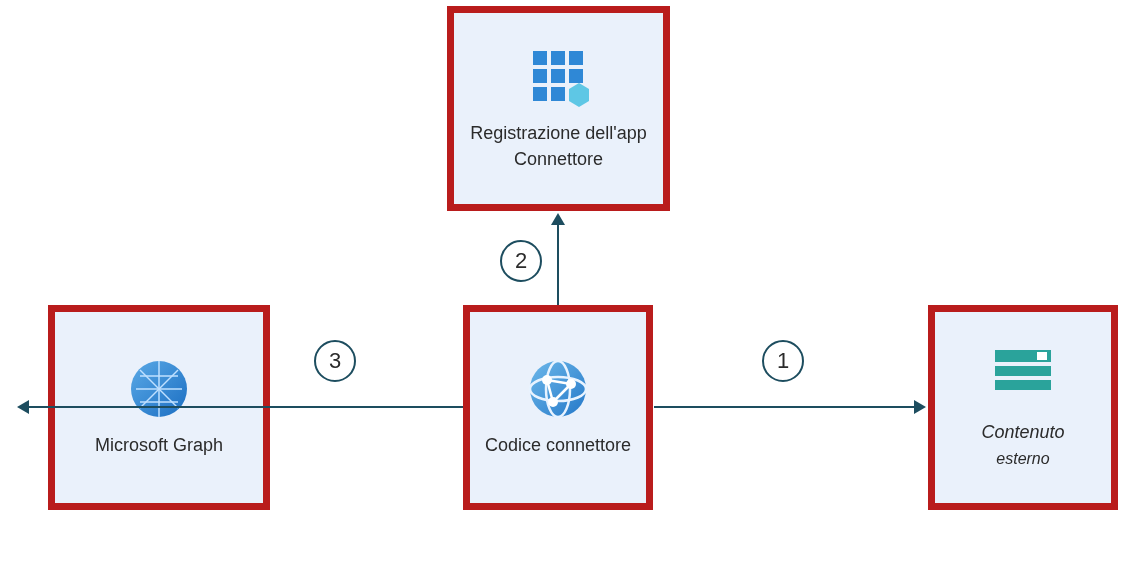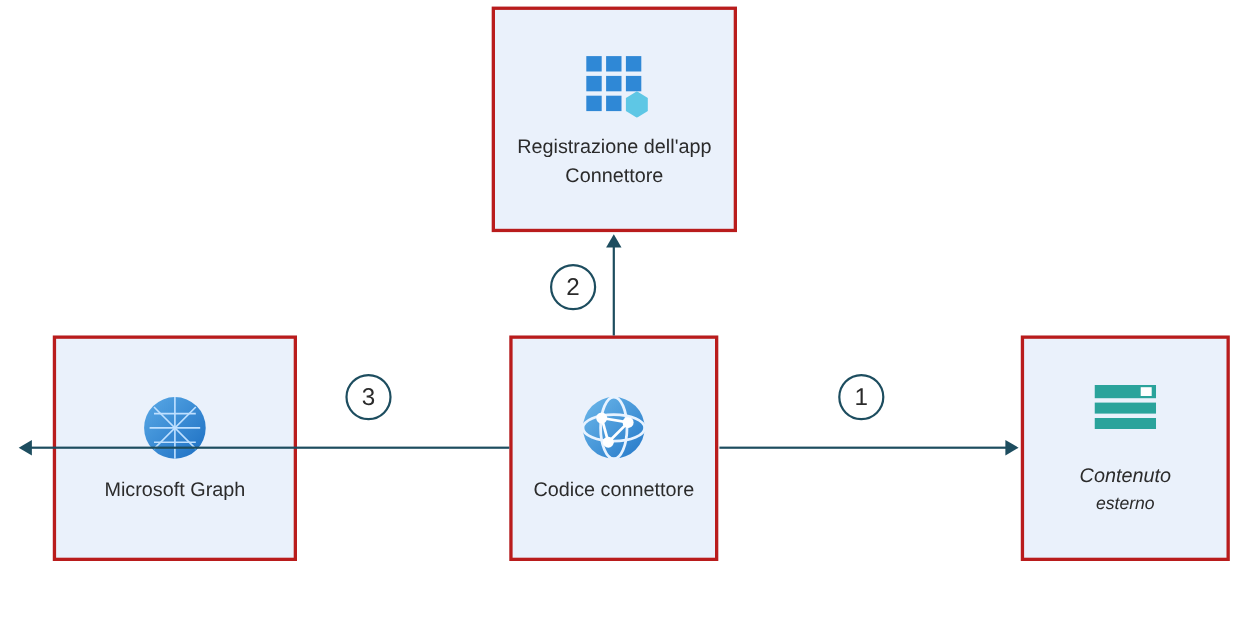--- a/index.html
+++ b/index.html
@@ -7,21 +7,21 @@
       font-family: 'Segoe UI', Arial, sans-serif;
       background: #ffffff;
       width: 1142px;
       height: 574px;
       position: relative;
       overflow: hidden;
     }
     .node {
       position: absolute;
       background: #eaf1fb;
-      border: 3px solid #b91c1c;
+      border: 7px solid #b91c1c;
       display: flex;
       flex-direction: column;
       align-items: center;
       justify-content: center;
       padding: 16px 0;
       text-align: center;
     }
     .node-label {
       font-size: 18px;
       color: #2b2b2b;

